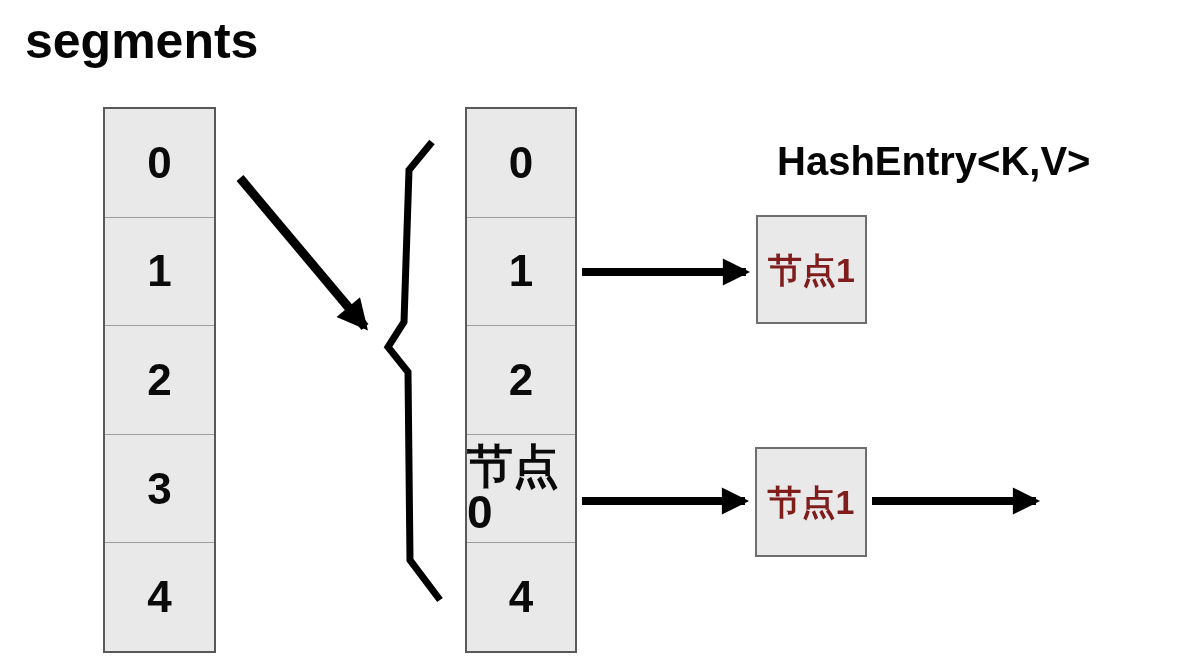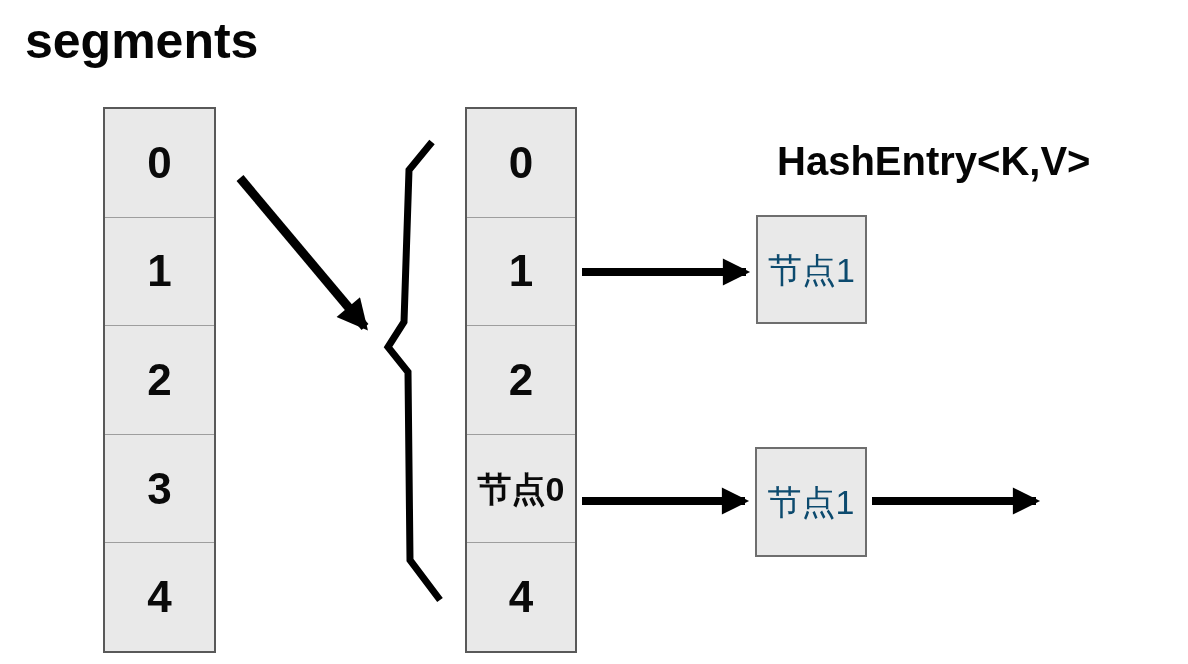--- a/index.html
+++ b/index.html
@@ -39,21 +39,21 @@
     justify-content: center;
     background: #e9e9e9;
   }
   .cell + .cell { border-top: 1px solid #9e9e9e; }
   .cell-label {
     font-size: 44px;
     font-weight: 700;
     color: #0a0a0a;
     line-height: 1;
   }
-  .cell-label.cjk { font-size: 34px; }
+  .cell-label.cjk { font-size: 46px; }
 
   .hash-entry-label {
     position: absolute;
     left: 729px;
     top: 141px;
     font-size: 40px;
     font-weight: 700;
     color: #050505;
     line-height: 1;
     white-space: nowrap;
@@ -63,22 +63,22 @@
   .node-box {
     position: absolute;
     background: #e9e9e9;
     border: 2px solid #6e6e6e;
     display: flex;
     align-items: center;
     justify-content: center;
   }
   .node-box .node-label {
     font-size: 34px;
-    font-weight: 400;
-    color: #0c4a6e;
+    font-weight: 700;
+    color: #7f1d1d;
     line-height: 1;
     white-space: nowrap;
   }
   .box-entry-top   { left: 756px; top: 215px; width: 111px; height: 109px; }
   .box-chain-node1 { left: 755px; top: 447px; width: 112px; height: 110px; }
   .box-chain-node2 { left: 1045px; top: 448px; width: 112px; height: 109px; }
 
   .overlay-svg {
     position: absolute;
     left: 0; top: 0;

